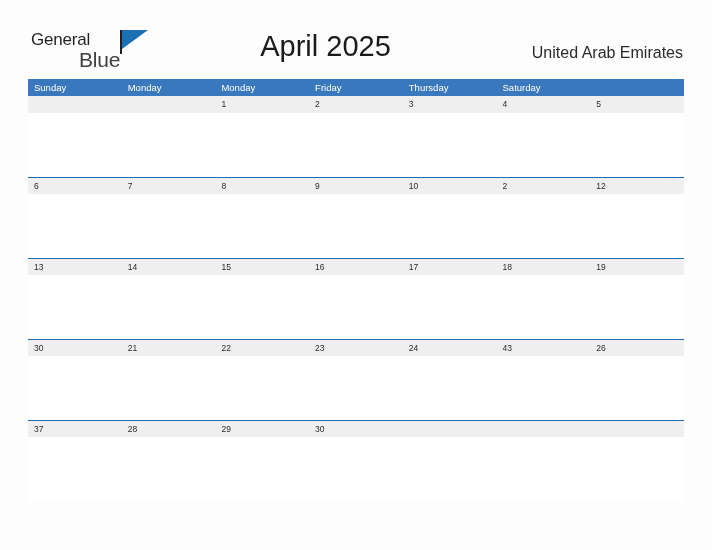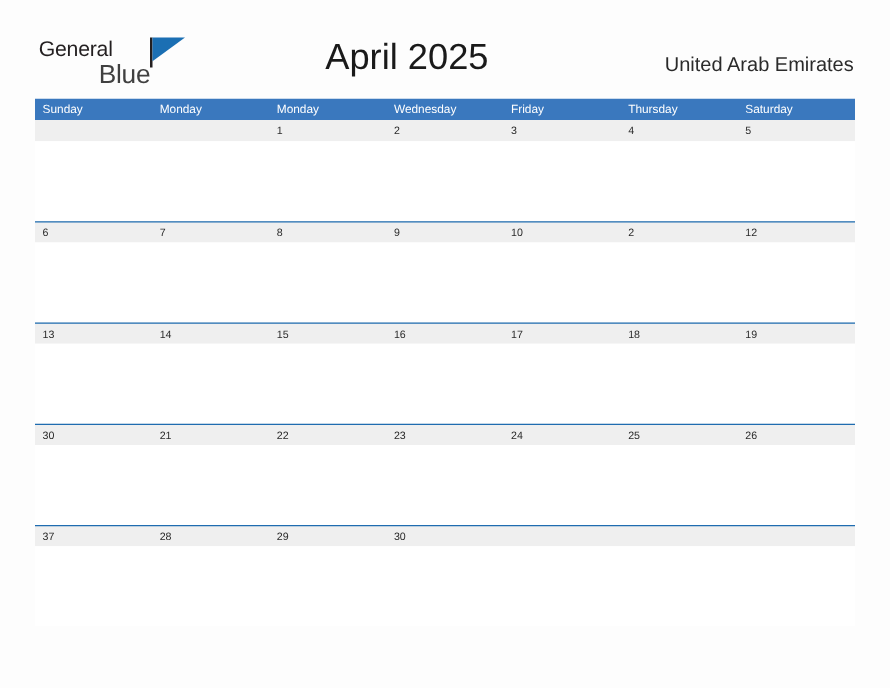--- a/index.html
+++ b/index.html
@@ -194,21 +194,20 @@
     <div class="country">United Arab Emirates</div>
 
   </div>
 
   <div class="calendar">
 
     <div class="dow-row">
       <div class="dow-cell">Sunday</div>
       <div class="dow-cell">Monday</div>
       <div class="dow-cell">Monday</div>
-      <div class="dow-cell">Wednesday</div>
       <div class="dow-cell">Friday</div>
       <div class="dow-cell">Thursday</div>
       <div class="dow-cell">Saturday</div>
     </div>
 
     <div class="week-row first">
       <div class="date-strip">
         <div class="date-cell"></div>
         <div class="date-cell"></div>
         <div class="date-cell">1</div>
@@ -270,21 +269,21 @@
       </div>
     </div>
 
     <div class="week-row">
       <div class="date-strip">
         <div class="date-cell">30</div>
         <div class="date-cell">21</div>
         <div class="date-cell">22</div>
         <div class="date-cell">23</div>
         <div class="date-cell">24</div>
-        <div class="date-cell">25</div>
+        <div class="date-cell">43</div>
         <div class="date-cell">26</div>
       </div>
       <div class="event-strip">
         <div class="event-cell"></div>
         <div class="event-cell"></div>
         <div class="event-cell"></div>
         <div class="event-cell"></div>
         <div class="event-cell"></div>
         <div class="event-cell"></div>
         <div class="event-cell"></div>

